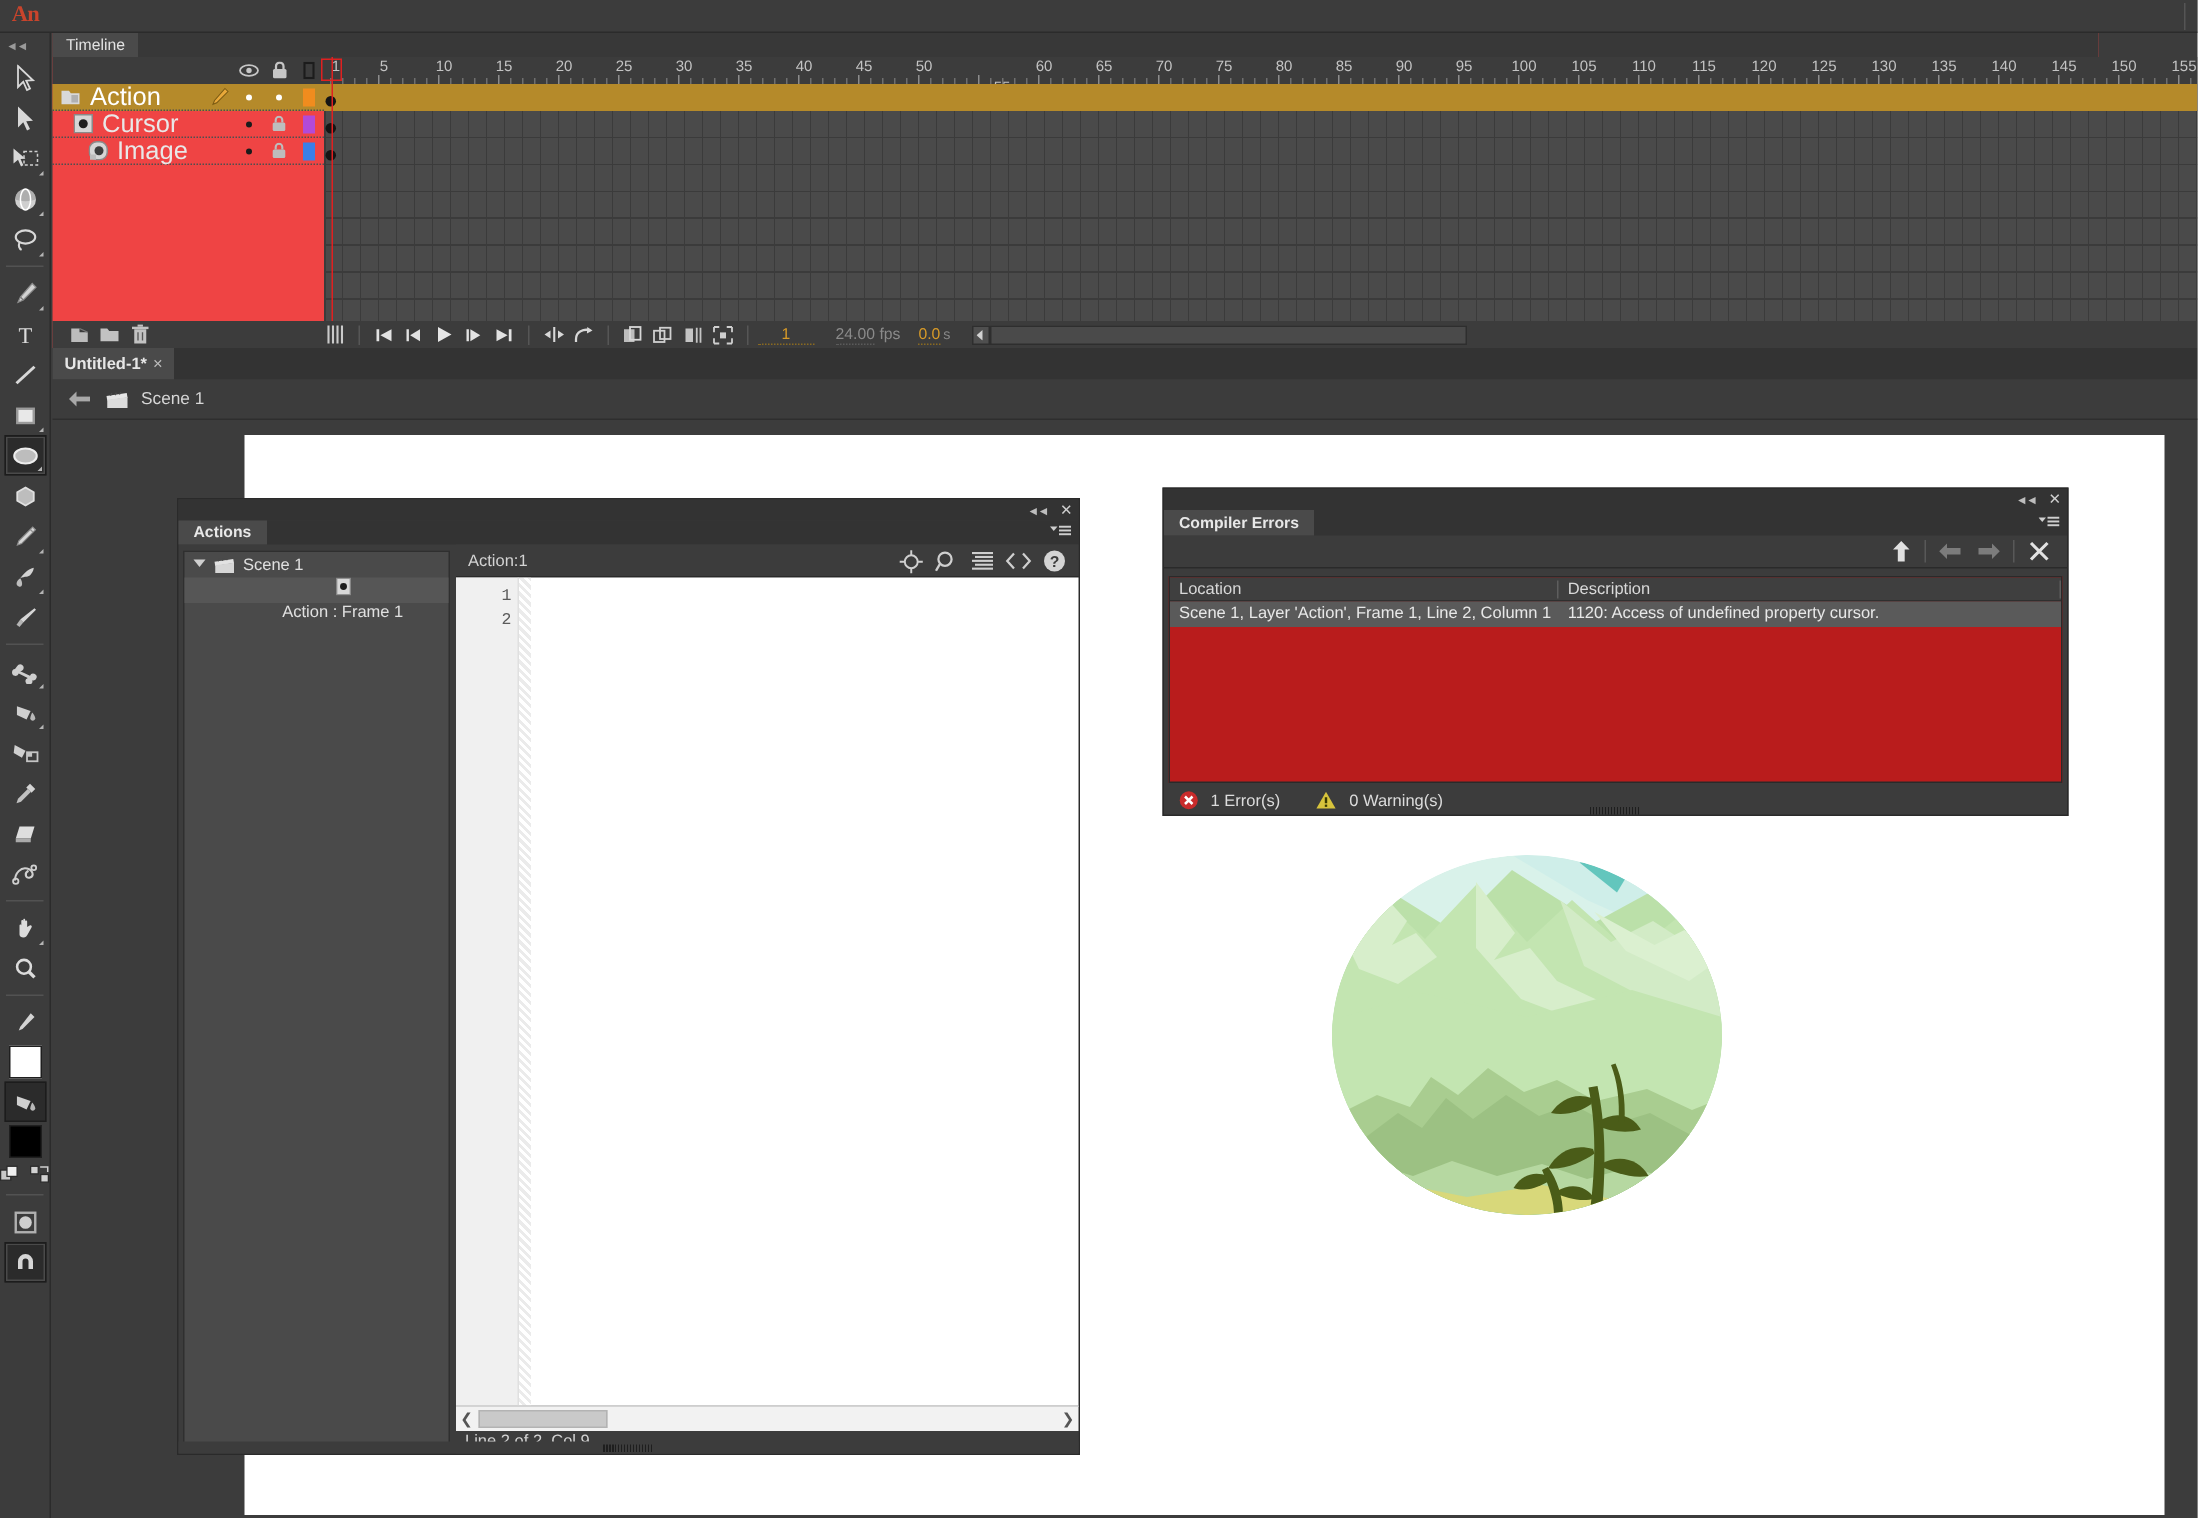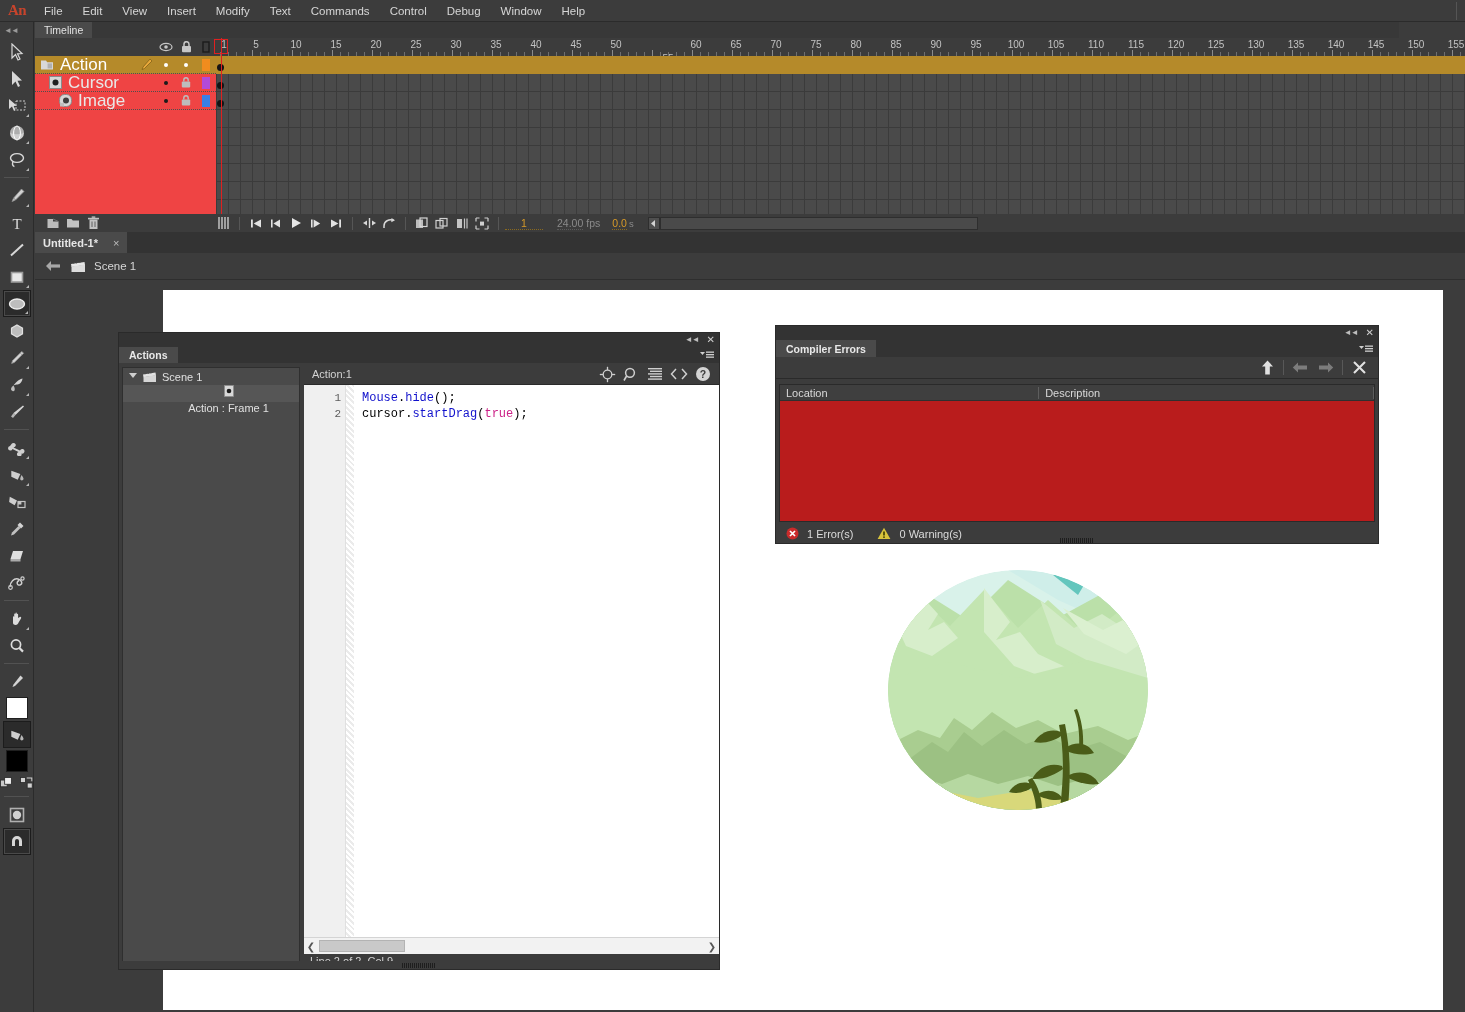--- a/index.html
+++ b/index.html
@@ -131,21 +131,21 @@
   .num-amber { color:#d79a28; font-size:10.5px; border-bottom:1px dotted #8a6a20; }
   .dim { color:#8a8a8a; font-size:10.5px; border-bottom:1px dotted #5b5b5b; }
 
   
   #doctabs {
     position:absolute; left:35px; top:232px; width:1430px; height:21px;
     background:#333; display:flex; align-items:flex-end;
   }
   #doctab {
     background:#4a4a4a; height:21px; display:flex; align-items:center;
-    padding:0 8px; gap:15px; color:#e6e6e6; font-size:11px; font-weight:bold;
+    padding:0 8px; gap:4px; color:#e6e6e6; font-size:11px; font-weight:bold;
   }
   #doctab .x { color:#bdbdbd; font-size:11px; font-weight:normal; }
   #edgebar {
     position:absolute; left:35px; top:253px; width:1430px; height:27px;
     background:#3c3c3c; display:flex; align-items:center; gap:8px; padding-left:10px;
     border-bottom:1px solid #2e2e2e;
   }
   #edgebar .crumb { color:#d6d6d6; font-size:11.5px; }
 
   
@@ -274,33 +274,20 @@
   #ce-grip {
     position:absolute; left:0; bottom:0; width:602px; height:6px;
     display:flex; align-items:center; justify-content:center;
   }
 </style>
 </head>
 <body>
 
 <div id="menubar">
   <div id="logo">An</div>
-  <div id="menu-items" style="display: flex;">
-      <div class="menu-item">File</div>
-      <div class="menu-item">Edit</div>
-      <div class="menu-item">View</div>
-      <div class="menu-item">Insert</div>
-      <div class="menu-item">Modify</div>
-      <div class="menu-item">Text</div>
-      <div class="menu-item">Commands</div>
-      <div class="menu-item">Control</div>
-      <div class="menu-item">Debug</div>
-      <div class="menu-item">Window</div>
-      <div class="menu-item">Help</div>
-    </div>
   <div id="menu-right-divider"></div>
 </div>
 
 <div id="toolbar">
   <div id="tb-collapse">◄◄</div>
 
   <div class="tool">
     <svg width="16" height="18" viewBox="0 0 16 18">
         <path d="M3 1 L3 15 L6.5 11.5 L9 17 L11 16 L8.5 10.8 L13 10.5 Z" fill="none" stroke="#d8d8d8" stroke-width="1.2"></path>
       </svg>
@@ -1065,24 +1052,20 @@
             </div>
           </div>
         </div>
 
         <div id="code">
           <div id="gutter">
               <div>1</div>
               <div>2</div>
             </div>
           <div id="gutter-stripe"></div>
-          <div id="codelines">
-              <div class="cl"><span class="k-blue">Mouse</span><span class="k-dark">.</span><span class="k-blue">hide</span><span class="k-dark">();</span></div>
-              <div class="cl"><span class="k-dark">cursor</span><span class="k-dark">.</span><span class="k-blue">startDrag</span><span class="k-dark">(</span><span class="k-pink">true</span><span class="k-dark">);</span></div>
-            </div>
         </div>
 
         <div id="hscroll">
           <div class="sarrow">❮</div>
           <div id="hthumb"></div>
           <div id="hs-track"></div>
           <div class="sarrow">❯</div>
         </div>
 
         <div id="ac-status">Line 2 of 2, Col 9</div>
@@ -1136,20 +1119,26 @@
             <path d="M2 2 L13 13 M13 2 L2 13" stroke="#e2e2e2" stroke-width="2.1"></path>
           </svg>
       </div>
     </div>
 
     <div id="ce-table">
       <div id="ce-thead">
           <div class="th" style="width: 260px;">Location</div>
           <div class="th" style="width: 336px;">Description</div>
         </div>
+      <div id="ce-rows">
+          <div class="ce-row">
+            <div class="td" style="width: 260px;">Scene 1, Layer 'Action', Frame 1, Line 2, Column 1</div>
+            <div class="td" style="width: 336px;">1120: Access of undefined property cursor.</div>
+          </div>
+        </div>
     </div>
 
     <div id="ce-status">
       <span style="display:flex;">
         <svg width="13" height="13" viewBox="0 0 13 13">
             <circle cx="6.5" cy="6.5" r="6" fill="#c92b2b"></circle>
             <path d="M4 4 L9 9 M9 4 L4 9" stroke="#ffffff" stroke-width="1.7"></path>
           </svg>
       </span>
       <span class="txt">1 Error(s)</span>

